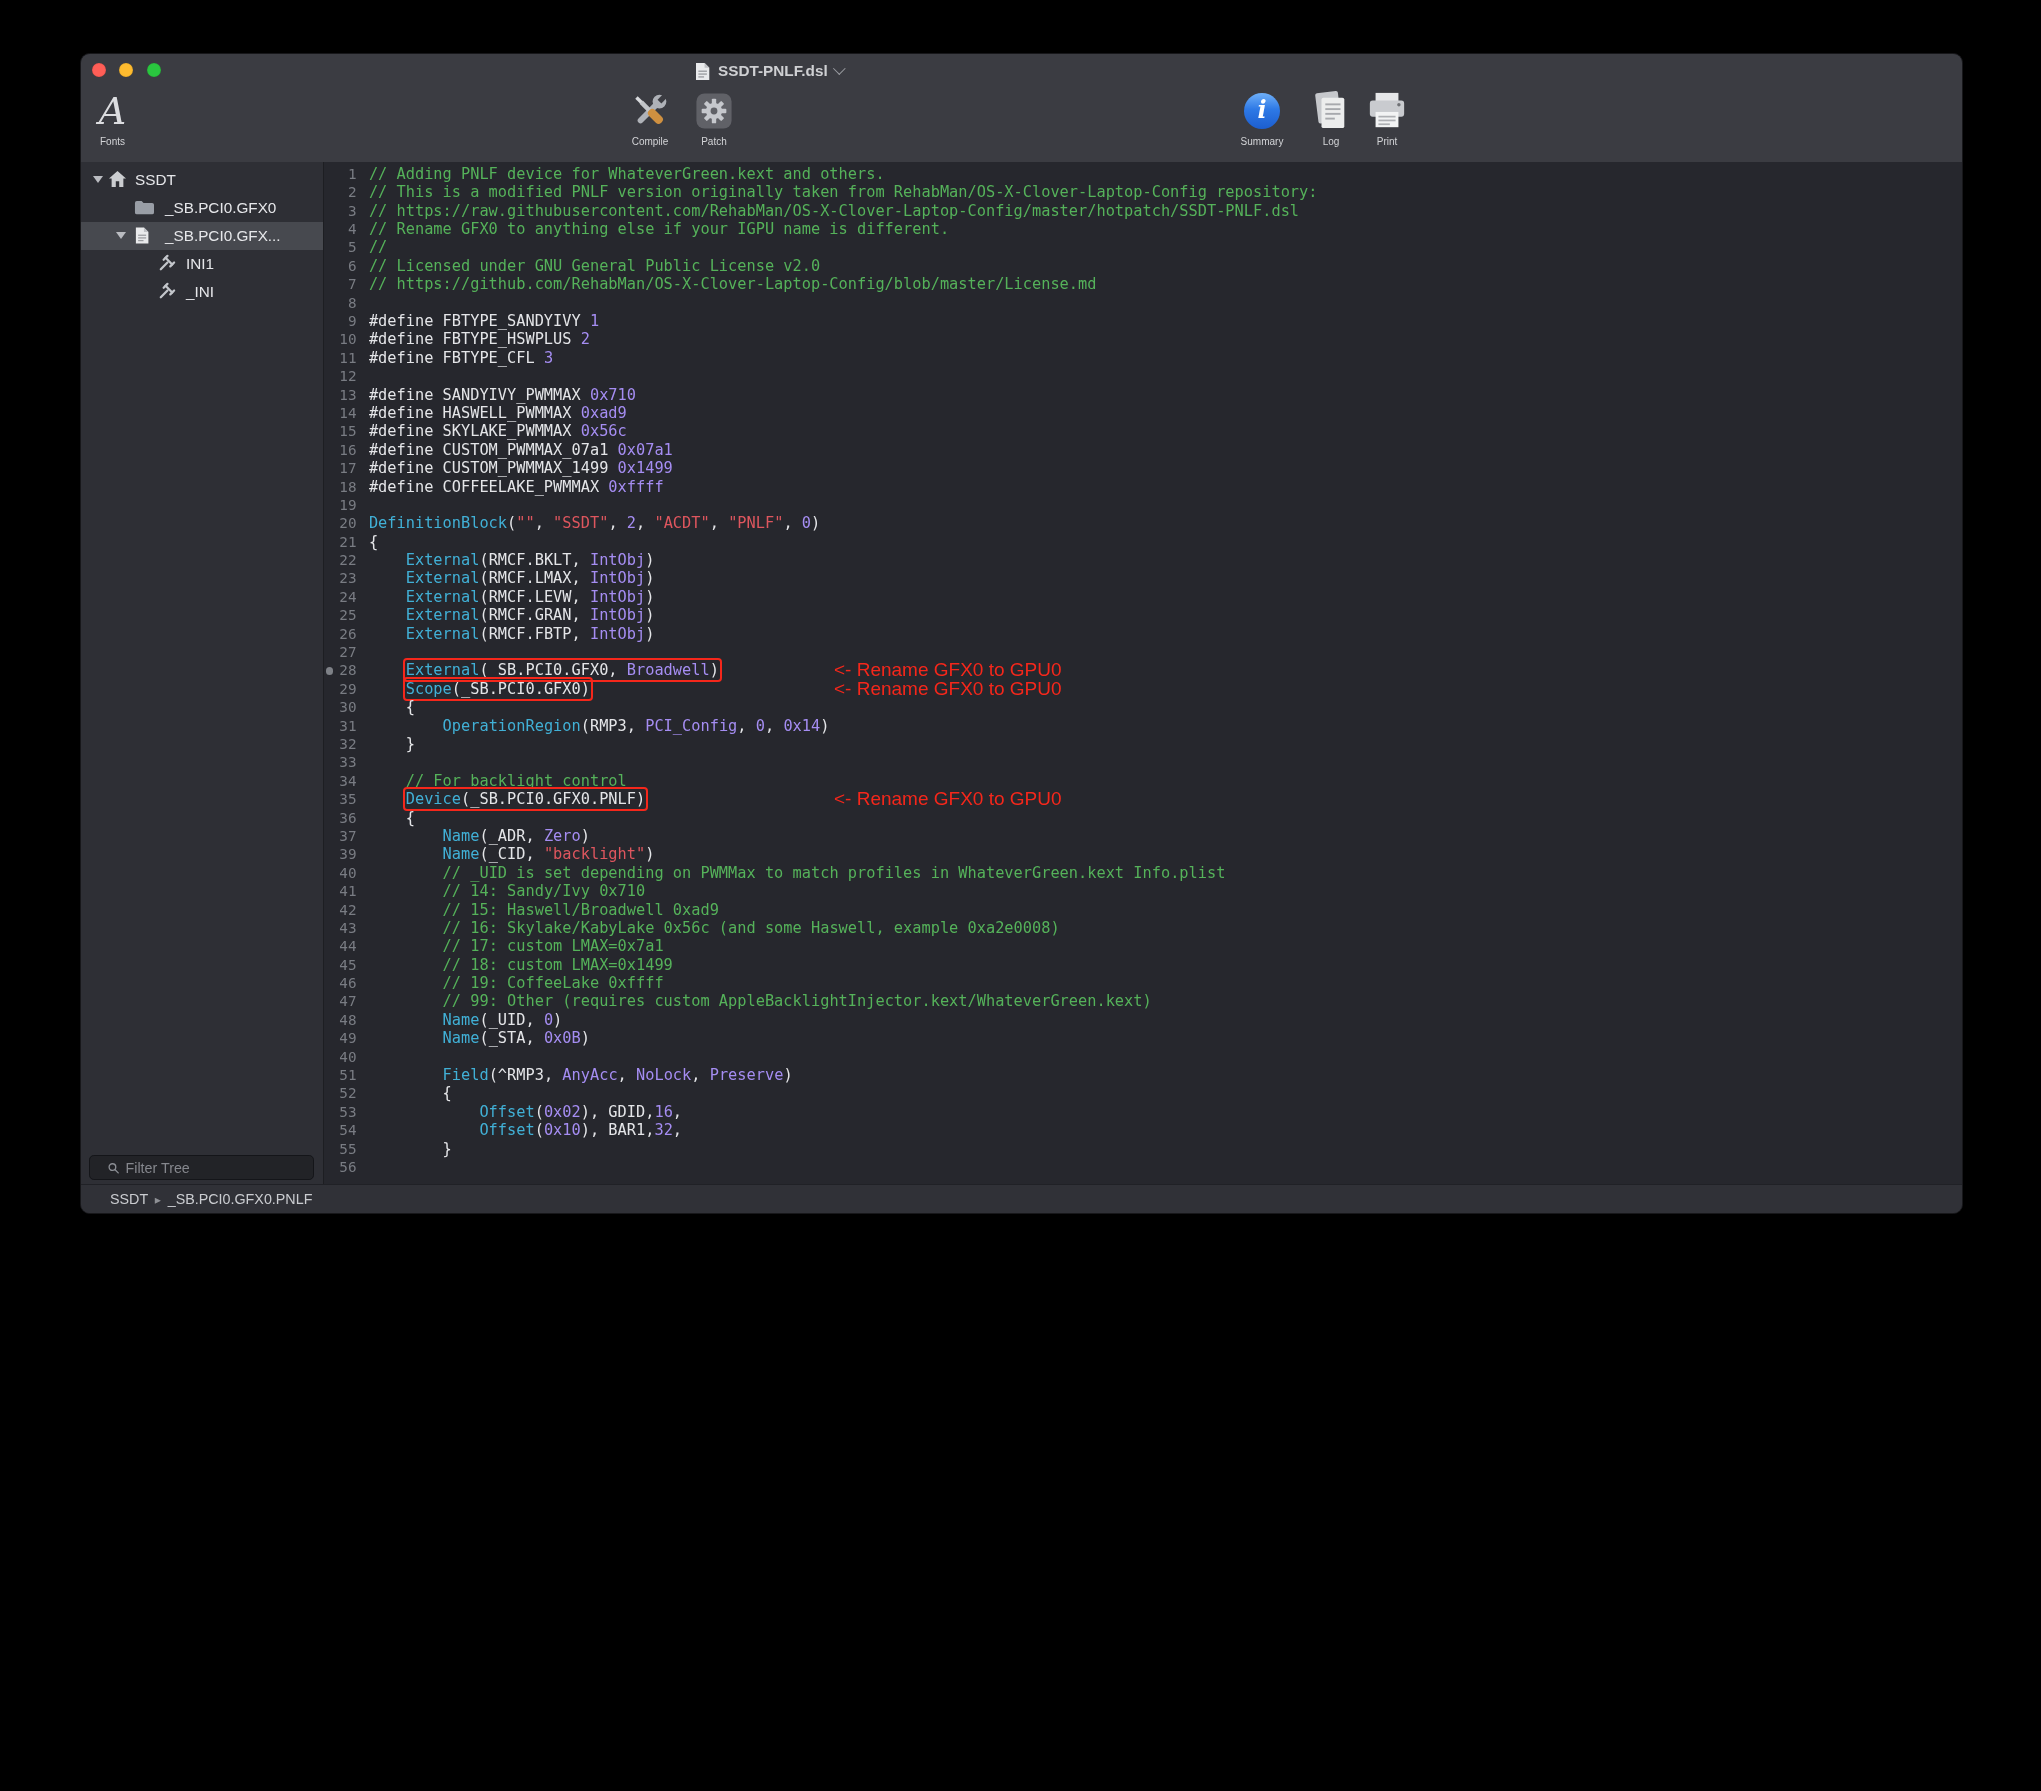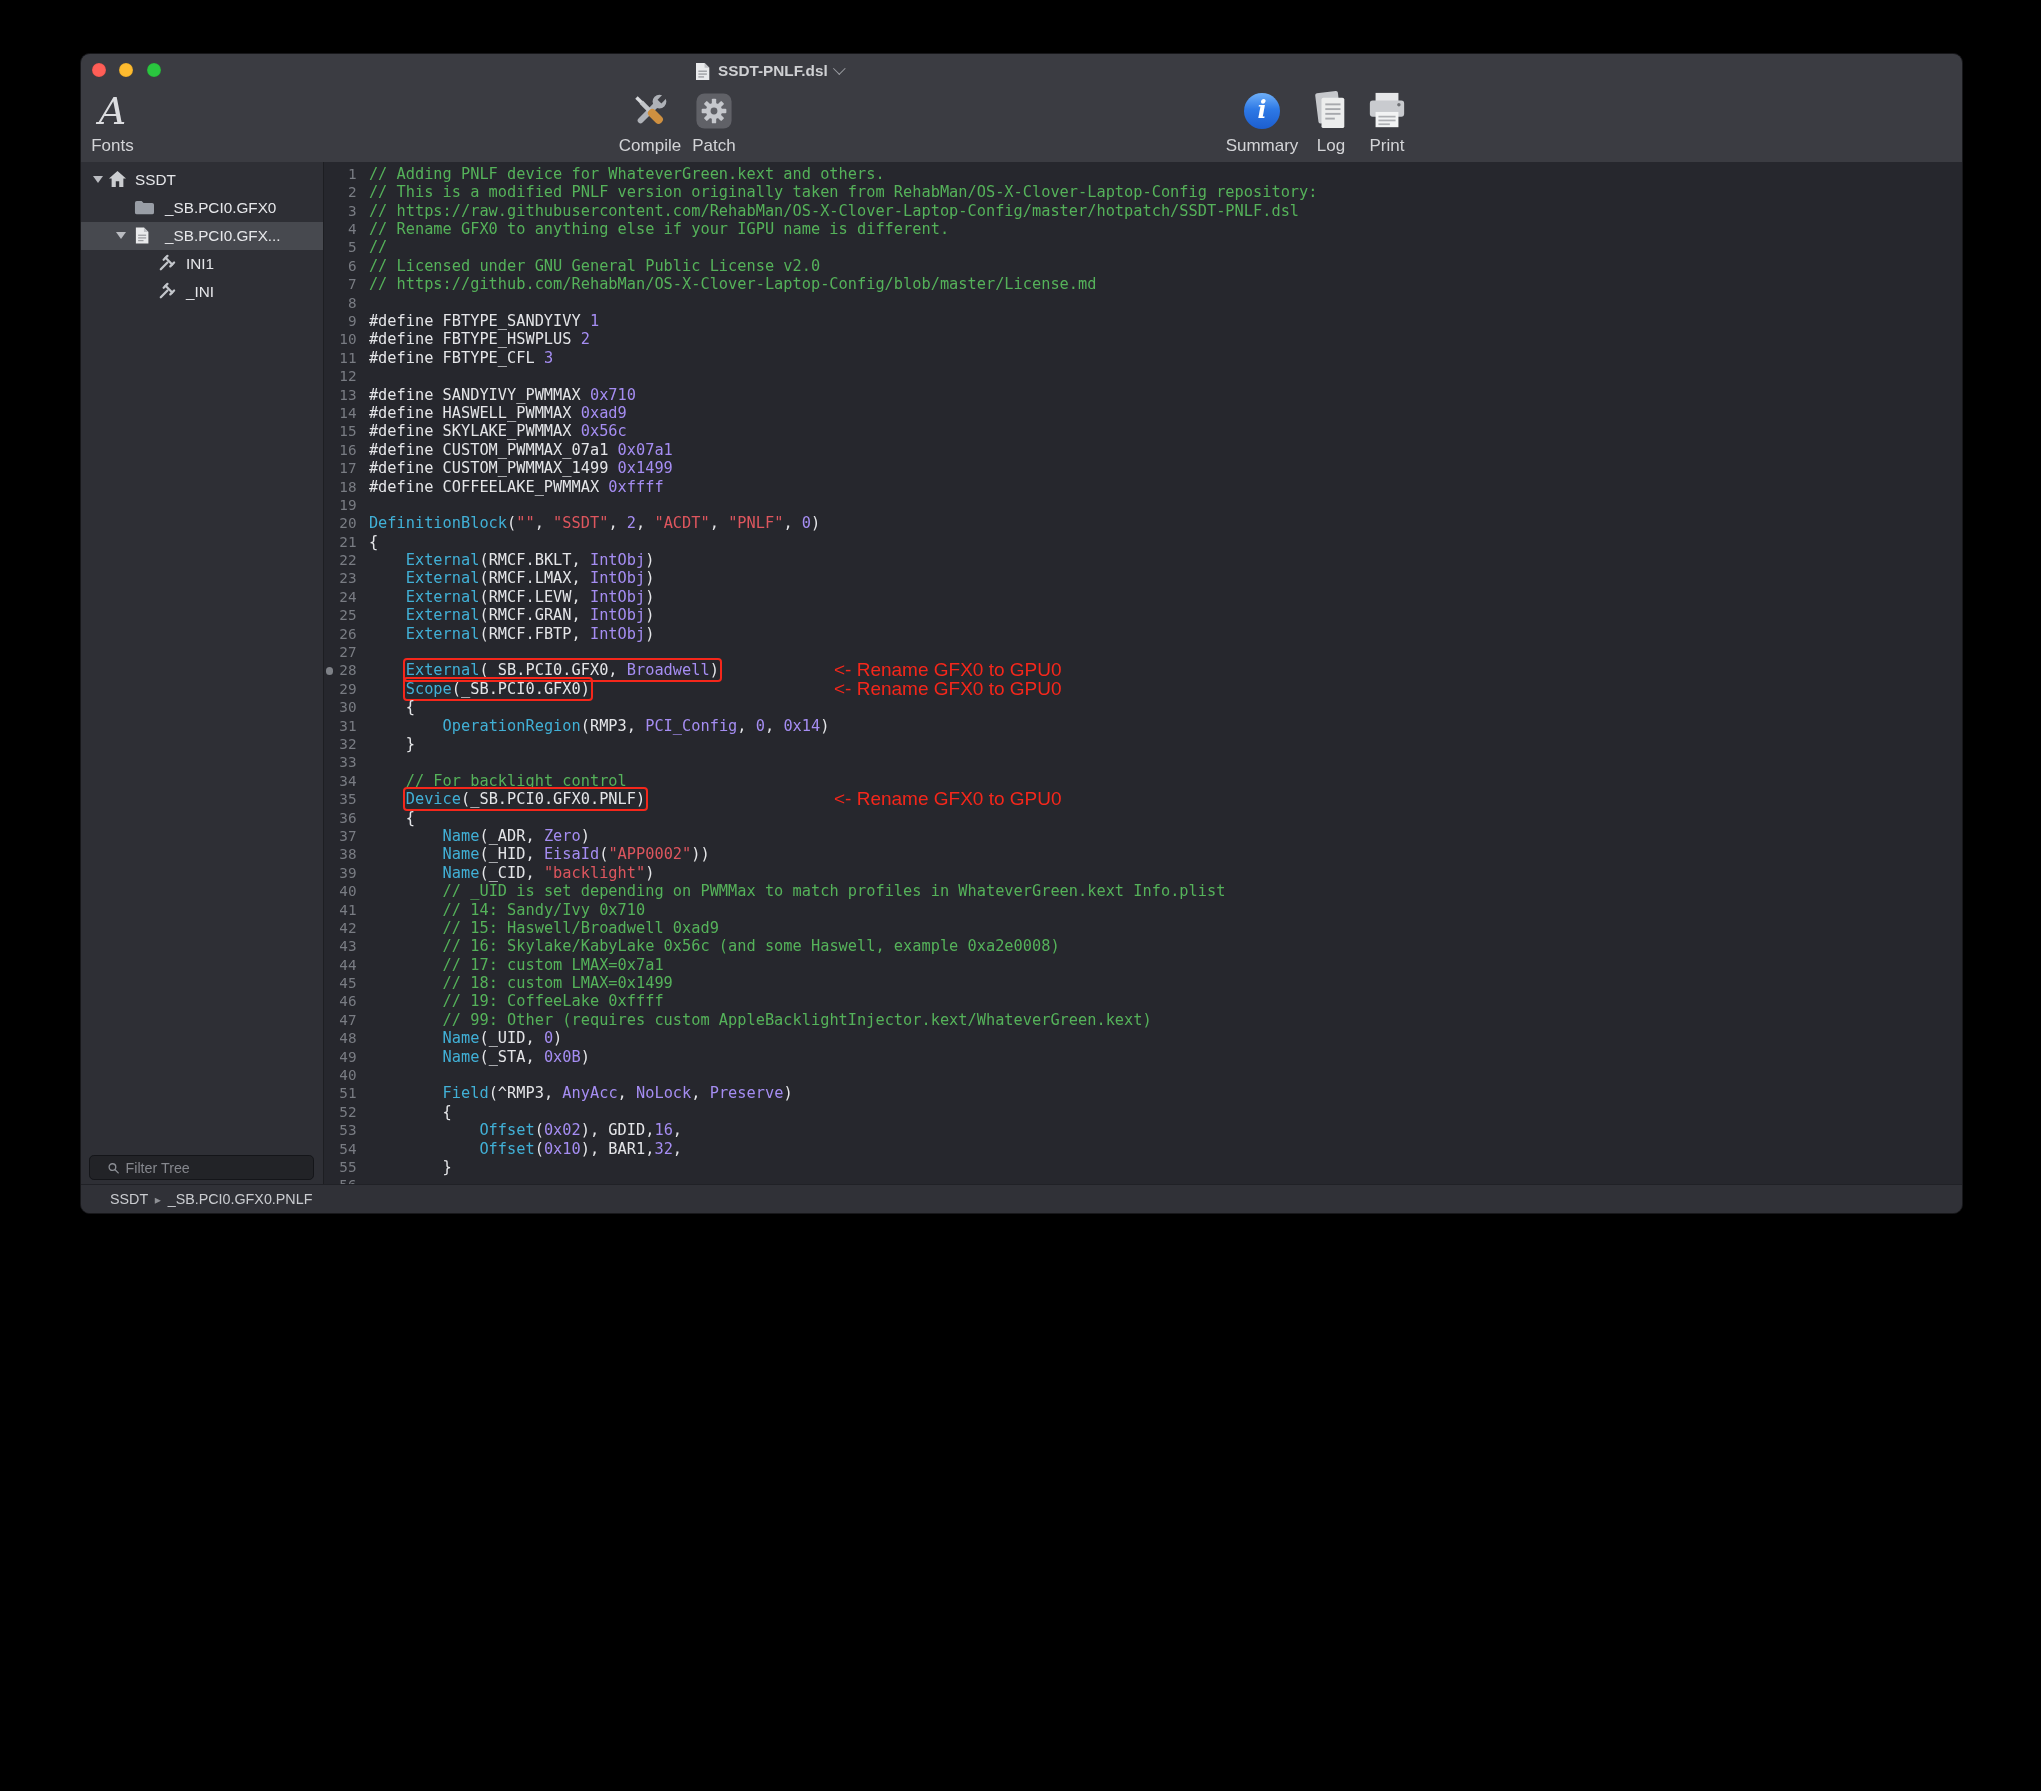--- a/index.html
+++ b/index.html
@@ -16,21 +16,21 @@
   .traffic{position:absolute;left:10.5px;top:8.6px;display:flex;gap:13.4px;}
   .tl{width:14.3px;height:14.3px;border-radius:50%;box-shadow:inset 0 0 1px rgba(0,0,0,.35);}
   .tl.red{background:#ff5e57}.tl.yellow{background:#febb2f}.tl.green{background:#2ac63f}
   .title-group{position:absolute;left:574px;top:5.7px;width:229px;height:23px;
     display:flex;align-items:center;justify-content:center;gap:7.6px;}
   .title-text{font-size:15.3px;font-weight:700;color:#cfd0d3;white-space:nowrap;}
   .chev{width:7.6px;height:7.6px;border-right:1.9px solid #9a9ca1;border-bottom:1.9px solid #9a9ca1;
     transform:rotate(45deg);margin-top:-4.8px;}
   .tb-item{position:absolute;top:32.5px;width:86px;text-align:center;cursor:default;}
   .tb-icon{height:48px;display:flex;align-items:center;justify-content:center;}
-  .tb-label{font-size:17px;color:#d3d4d7;margin-top:1px;}
+  .tb-label{font-size:10px;color:#d3d4d7;margin-top:1px;}
   .fonts-glyph{font-family:"DejaVu Serif",serif;font-style:italic;font-size:38px;
     color:#dcdde0;line-height:1;}
   .summary-circle{width:36px;height:36px;border-radius:50%;
     background:linear-gradient(180deg,#6fb0f8 0%,#2e79e6 45%,#1c5ecf 100%);
     display:flex;align-items:center;justify-content:center;}
   .summary-i{font-family:"DejaVu Serif",serif;font-style:italic;font-weight:bold;
     color:#fff;font-size:24px;line-height:1;margin-top:-1.9px;}
 
   
   .content{position:absolute;left:0;top:108px;right:0;bottom:28px;display:flex;}
@@ -292,21 +292,20 @@
         <div class="code-line"><span class="ln">28</span><span class="gutter-dot"></span><span class="code"><span class="t-w">    </span><span class="redbox"><span class="t-k">External</span><span class="t-w">(_SB.PCI0.GFX0, </span><span class="t-n">Broadwell</span><span class="t-w">)</span></span></span><span class="annot">&lt;- Rename GFX0 to GPU0</span></div>
         <div class="code-line"><span class="ln">29</span><span class="code"><span class="t-w">    </span><span class="redbox"><span class="t-k">Scope</span><span class="t-w">(_SB.PCI0.GFX0)</span></span></span><span class="annot">&lt;- Rename GFX0 to GPU0</span></div>
         <div class="code-line"><span class="ln">30</span><span class="code"><span class="t-w">    {</span></span></div>
         <div class="code-line"><span class="ln">31</span><span class="code"><span class="t-w">        </span><span class="t-k">OperationRegion</span><span class="t-w">(RMP3, </span><span class="t-n">PCI_Config</span><span class="t-w">, </span><span class="t-n">0</span><span class="t-w">, </span><span class="t-n">0x14</span><span class="t-w">)</span></span></div>
         <div class="code-line"><span class="ln">32</span><span class="code"><span class="t-w">    }</span></span></div>
         <div class="code-line"><span class="ln">33</span><span class="code"></span></div>
         <div class="code-line"><span class="ln">34</span><span class="code"><span class="t-w">    </span><span class="t-c">// For backlight control</span></span></div>
         <div class="code-line"><span class="ln">35</span><span class="code"><span class="t-w">    </span><span class="redbox"><span class="t-k">Device</span><span class="t-w">(_SB.PCI0.GFX0.PNLF)</span></span></span><span class="annot">&lt;- Rename GFX0 to GPU0</span></div>
         <div class="code-line"><span class="ln">36</span><span class="code"><span class="t-w">    {</span></span></div>
         <div class="code-line"><span class="ln">37</span><span class="code"><span class="t-w">        </span><span class="t-k">Name</span><span class="t-w">(_ADR, </span><span class="t-n">Zero</span><span class="t-w">)</span></span></div>
-        <div class="code-line"><span class="ln">38</span><span class="code"><span class="t-w">        </span><span class="t-k">Name</span><span class="t-w">(_HID, </span><span class="t-n">EisaId</span><span class="t-w">(</span><span class="t-s">"APP0002"</span><span class="t-w">))</span></span></div>
         <div class="code-line"><span class="ln">39</span><span class="code"><span class="t-w">        </span><span class="t-k">Name</span><span class="t-w">(_CID, </span><span class="t-s">"backlight"</span><span class="t-w">)</span></span></div>
         <div class="code-line"><span class="ln">40</span><span class="code"><span class="t-w">        </span><span class="t-c">// _UID is set depending on PWMMax to match profiles in WhateverGreen.kext Info.plist</span></span></div>
         <div class="code-line"><span class="ln">41</span><span class="code"><span class="t-w">        </span><span class="t-c">// 14: Sandy/Ivy 0x710</span></span></div>
         <div class="code-line"><span class="ln">42</span><span class="code"><span class="t-w">        </span><span class="t-c">// 15: Haswell/Broadwell 0xad9</span></span></div>
         <div class="code-line"><span class="ln">43</span><span class="code"><span class="t-w">        </span><span class="t-c">// 16: Skylake/KabyLake 0x56c (and some Haswell, example 0xa2e0008)</span></span></div>
         <div class="code-line"><span class="ln">44</span><span class="code"><span class="t-w">        </span><span class="t-c">// 17: custom LMAX=0x7a1</span></span></div>
         <div class="code-line"><span class="ln">45</span><span class="code"><span class="t-w">        </span><span class="t-c">// 18: custom LMAX=0x1499</span></span></div>
         <div class="code-line"><span class="ln">46</span><span class="code"><span class="t-w">        </span><span class="t-c">// 19: CoffeeLake 0xffff</span></span></div>
         <div class="code-line"><span class="ln">47</span><span class="code"><span class="t-w">        </span><span class="t-c">// 99: Other (requires custom AppleBacklightInjector.kext/WhateverGreen.kext)</span></span></div>
         <div class="code-line"><span class="ln">48</span><span class="code"><span class="t-w">        </span><span class="t-k">Name</span><span class="t-w">(_UID, </span><span class="t-n">0</span><span class="t-w">)</span></span></div>

